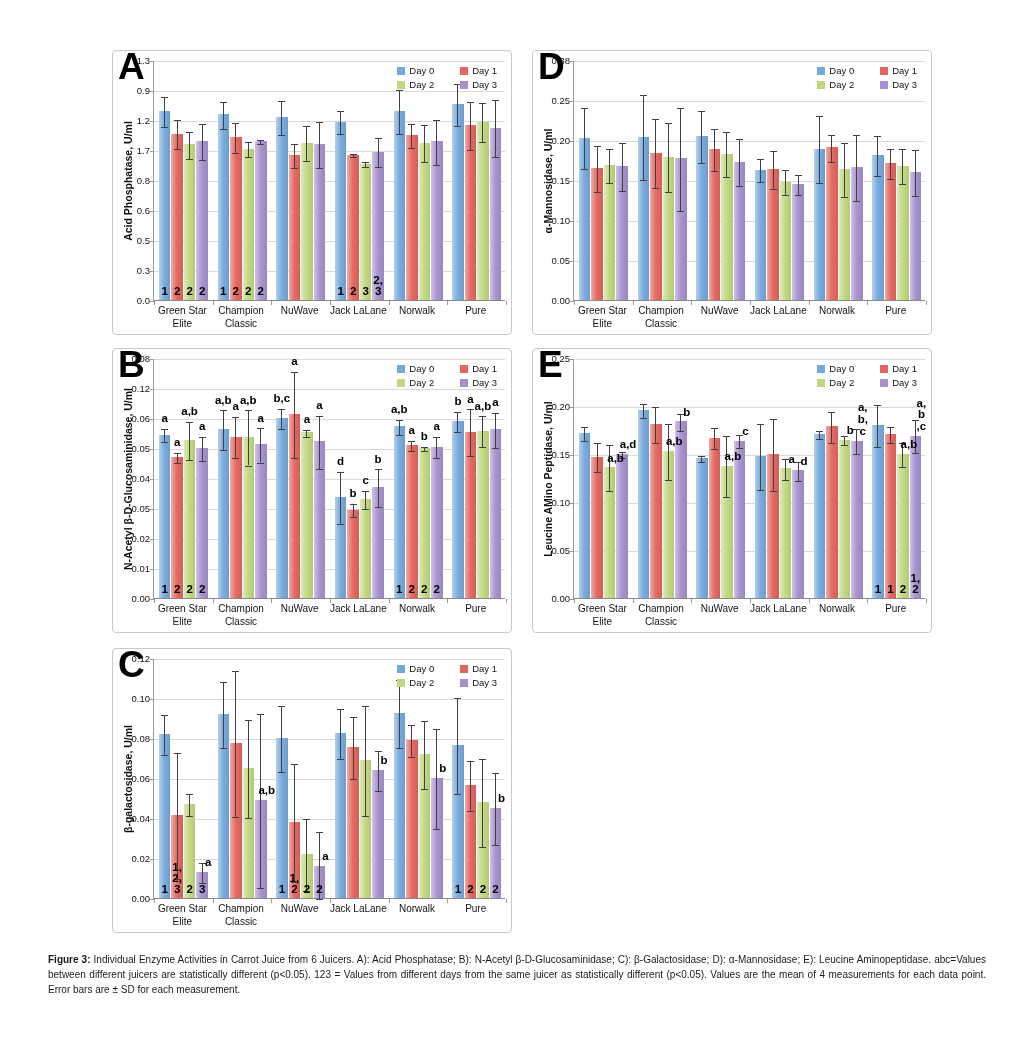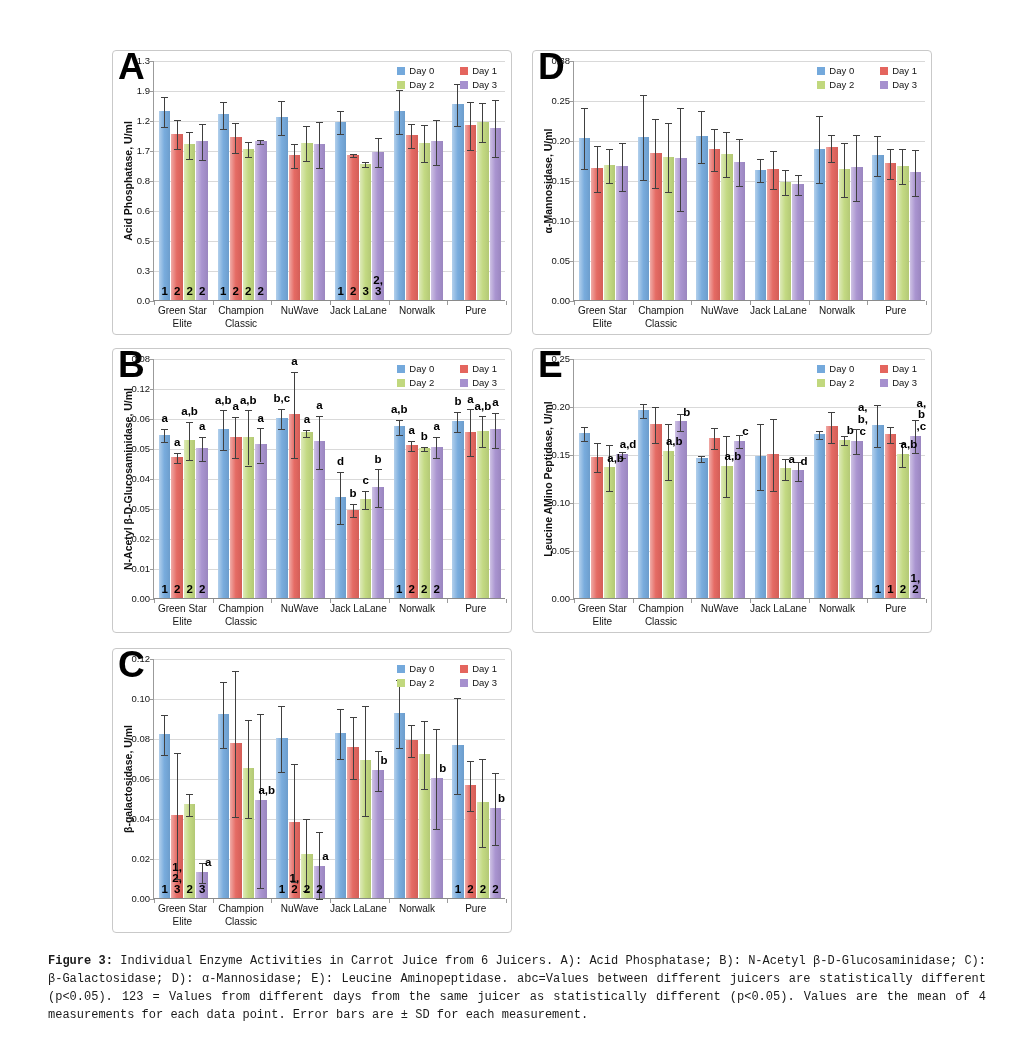--- a/index.html
+++ b/index.html
@@ -41,21 +41,21 @@
             grid-template-columns:auto auto; column-gap:26px; row-gap:3px; z-index:4; }
   .legend-item { display:flex; align-items:center; gap:4px; }
   .legend-swatch { width:8px; height:8px; display:inline-block; }
   .legend-label { font-size:9.5px; color:#141414; }
 
   .x-labels { position:absolute; left:40px; top:254px; width:352px; display:flex; }
   .x-label { flex:1 1 0; text-align:center; font-size:10px; color:#141414;
              line-height:1.25; white-space:pre-line; }
 
   .caption { position:absolute; left:48px; top:952px; width:938px;
-             font-family:Liberation Mono, monospace; font-size:12px; line-height:1.5;
+             font-family:Liberation Sans, sans-serif; font-size:10px; line-height:1.5;
              color:#1a1a1a; text-align:justify; }
   .caption-label { font-weight:bold; }
 </style>
 </head>
 <body>
 
 <div id="figure">
 
   <div class="chart-panel pos-A">
     <span class="panel-letter">A</span>
@@ -76,21 +76,21 @@
         <div class="ytick-mark" style="top: 120px;"></div>
         <div class="ytick-label" style="top: 114px;">0.8</div>
         <div class="gridline" style="top: 90px;"></div>
         <div class="ytick-mark" style="top: 90px;"></div>
         <div class="ytick-label" style="top: 84px;">1.7</div>
         <div class="gridline" style="top: 60px;"></div>
         <div class="ytick-mark" style="top: 60px;"></div>
         <div class="ytick-label" style="top: 54px;">1.2</div>
         <div class="gridline" style="top: 30px;"></div>
         <div class="ytick-mark" style="top: 30px;"></div>
-        <div class="ytick-label" style="top: 24px;">1.9</div>
+        <div class="ytick-label" style="top: 24px;">0.9</div>
         <div class="gridline" style="top: 0px;"></div>
         <div class="ytick-mark" style="top: 0px;"></div>
         <div class="ytick-label" style="top: -6px;">1.3</div>
         <div class="bar" style="left: 4.83333px; width: 11.5px; height: 189px; background-color: rgb(116, 169, 220);"></div>
         <div class="ebar-line" style="left: 10.0833px; top: 36px; height: 30px;"></div>
         <div class="ebar-cap" style="left: 7.08333px; top: 36px;"></div>
         <div class="ebar-cap" style="left: 7.08333px; top: 66px;"></div>
         <div class="ann-number" style="left: 10.5833px; bottom: 3px;">1</div>
         <div class="bar" style="left: 17.3333px; width: 11.5px; height: 166.5px; background-color: rgb(228, 101, 94);"></div>
         <div class="ebar-line" style="left: 22.5833px; top: 59.25px; height: 28.5px;"></div>

